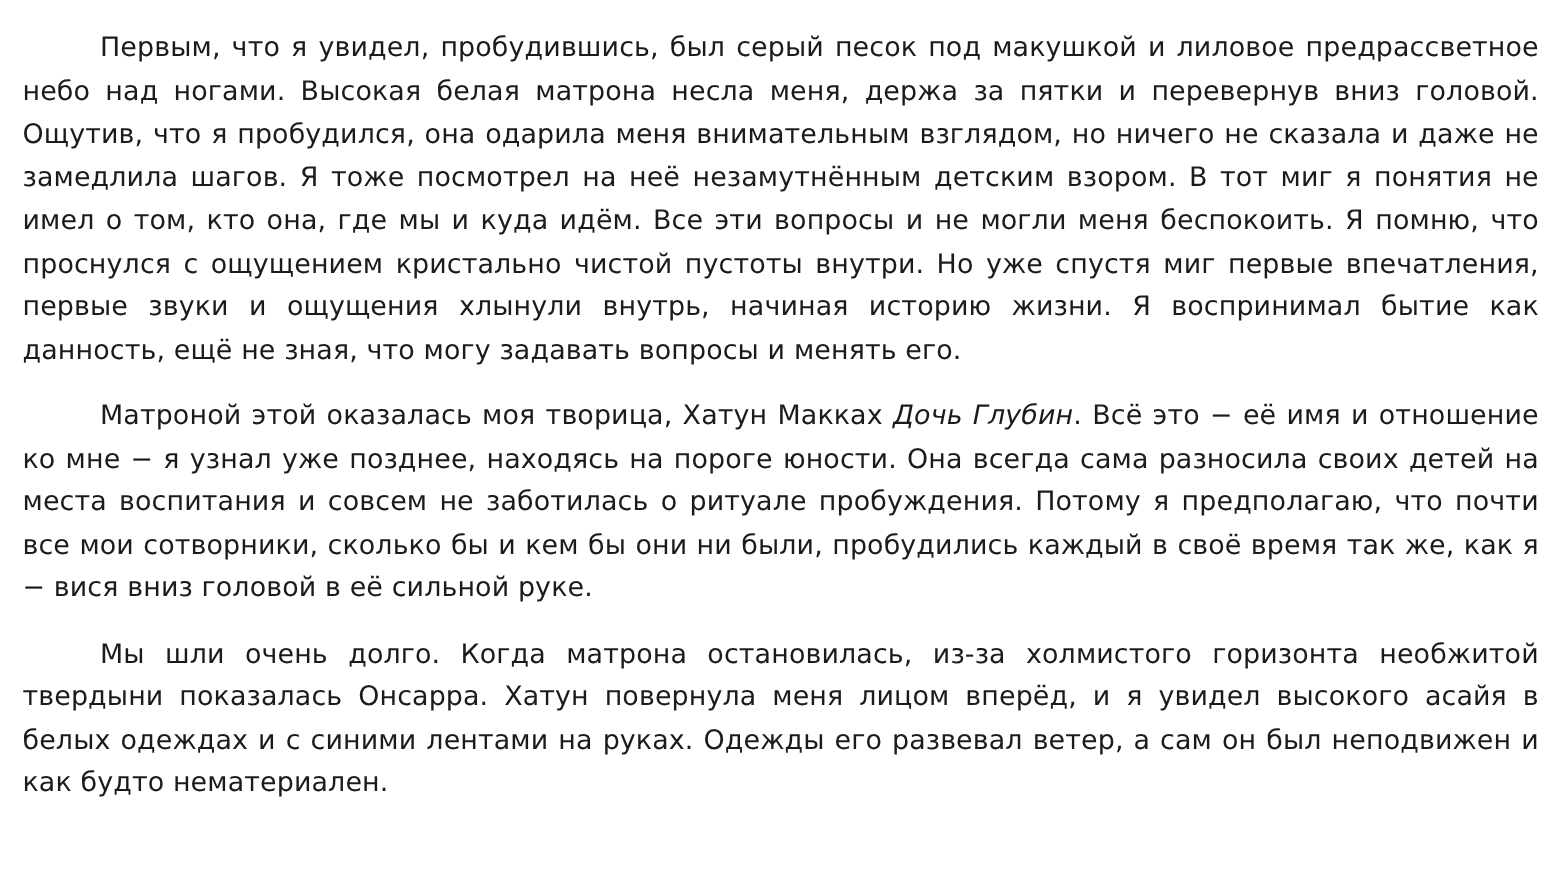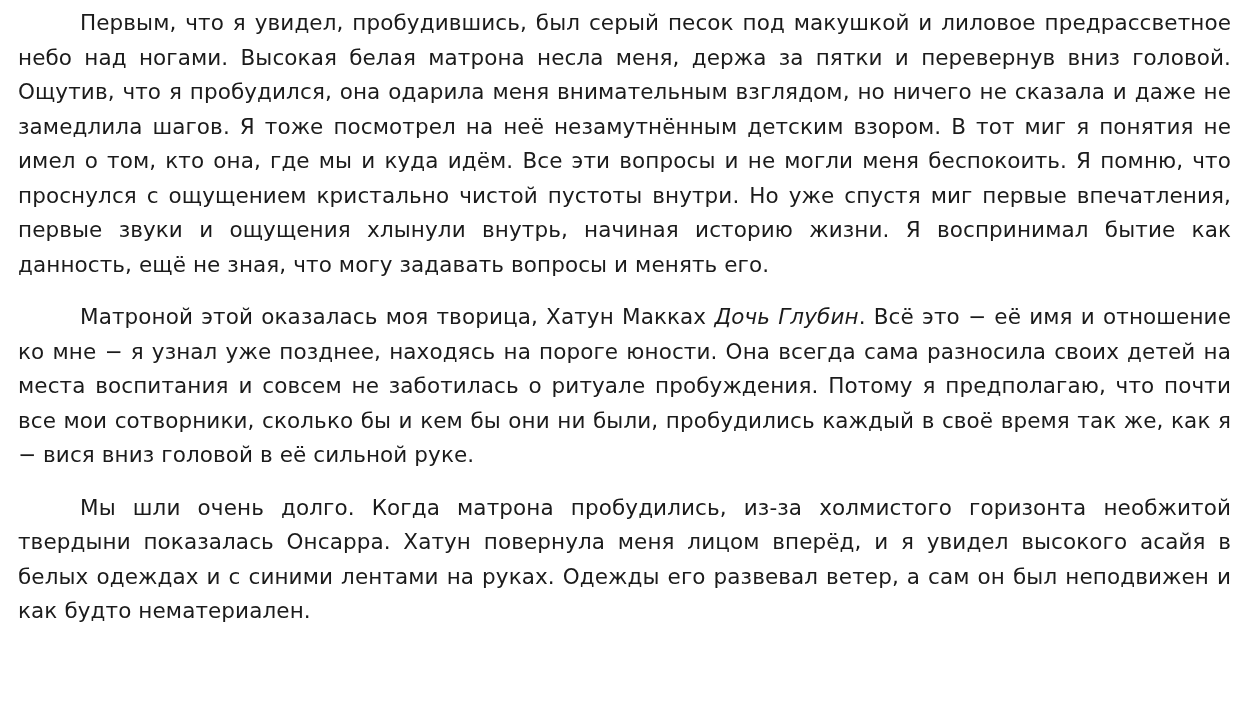--- a/index.html
+++ b/index.html
@@ -11,21 +11,21 @@
     width: 1253px;
     height: 710px;
     font-family: "DejaVu Sans", sans-serif;
     color: #1a1a1a;
     overflow: hidden;
   }
   .page {
     box-sizing: border-box;
     width: 1253px;
     height: 710px;
-    padding: 6px 22px 0 18px;
+    padding: 22px 22px 0 18px;
     background: #ffffff;
   }
   .para {
     margin: 0 0 18px 0;
     text-align: justify;
     text-justify: inter-word;
     font-size: 21.5px;
     line-height: 34.5px;
     text-indent: 62px;
     color: #1b1b1b;
@@ -37,15 +37,15 @@
   .para em {
   }
 </style>
 </head>
 <body>
 
 <div class="page">
   <div id="paragraphs">
       <p class="para"><span>Первым, что я увидел, пробудившись, был серый песок под макушкой и лиловое предрассветное небо над ногами. Высокая белая матрона несла меня, держа за пятки и перевернув вниз головой. Ощутив, что я пробудился, она одарила меня внимательным взглядом, но ничего не сказала и даже не замедлила шагов. Я тоже посмотрел на неё незамутнённым детским взором. В тот миг я понятия не имел о том, кто она, где мы и куда идём. Все эти вопросы и не могли меня беспокоить. Я помню, что проснулся с ощущением кристально чистой пустоты внутри. Но уже спустя миг первые впечатления, первые звуки и ощущения хлынули внутрь, начиная историю жизни. Я воспринимал бытие как данность, ещё не зная, что могу задавать вопросы и менять его.</span></p>
       <p class="para"><span>Матроной этой оказалась моя творица, Хатун Макках </span><em>Дочь Глубин</em><span>. Всё это − её имя и отношение ко мне − я узнал уже позднее, находясь на пороге юности. Она всегда сама разносила своих детей на места воспитания и совсем не заботилась о ритуале пробуждения. Потому я предполагаю, что почти все мои сотворники, сколько бы и кем бы они ни были, пробудились каждый в своё время так же, как я − вися вниз головой в её сильной руке.</span></p>
-      <p class="para"><span>Мы шли очень долго. Когда матрона пробудились, из-за холмистого горизонта необжитой твердыни показалась Онсарра. Хатун повернула меня лицом вперёд, и я увидел высокого асайя в белых одеждах и с синими лентами на руках. Одежды его развевал ветер, а сам он был неподвижен и как будто нематериален.</span></p>
+      <p class="para"><span>Мы шли очень долго. Когда матрона остановилась, из-за холмистого горизонта необжитой твердыни показалась Онсарра. Хатун повернула меня лицом вперёд, и я увидел высокого асайя в белых одеждах и с синими лентами на руках. Одежды его развевал ветер, а сам он был неподвижен и как будто нематериален.</span></p>
     </div>
 </div>
 
 </body></html>

